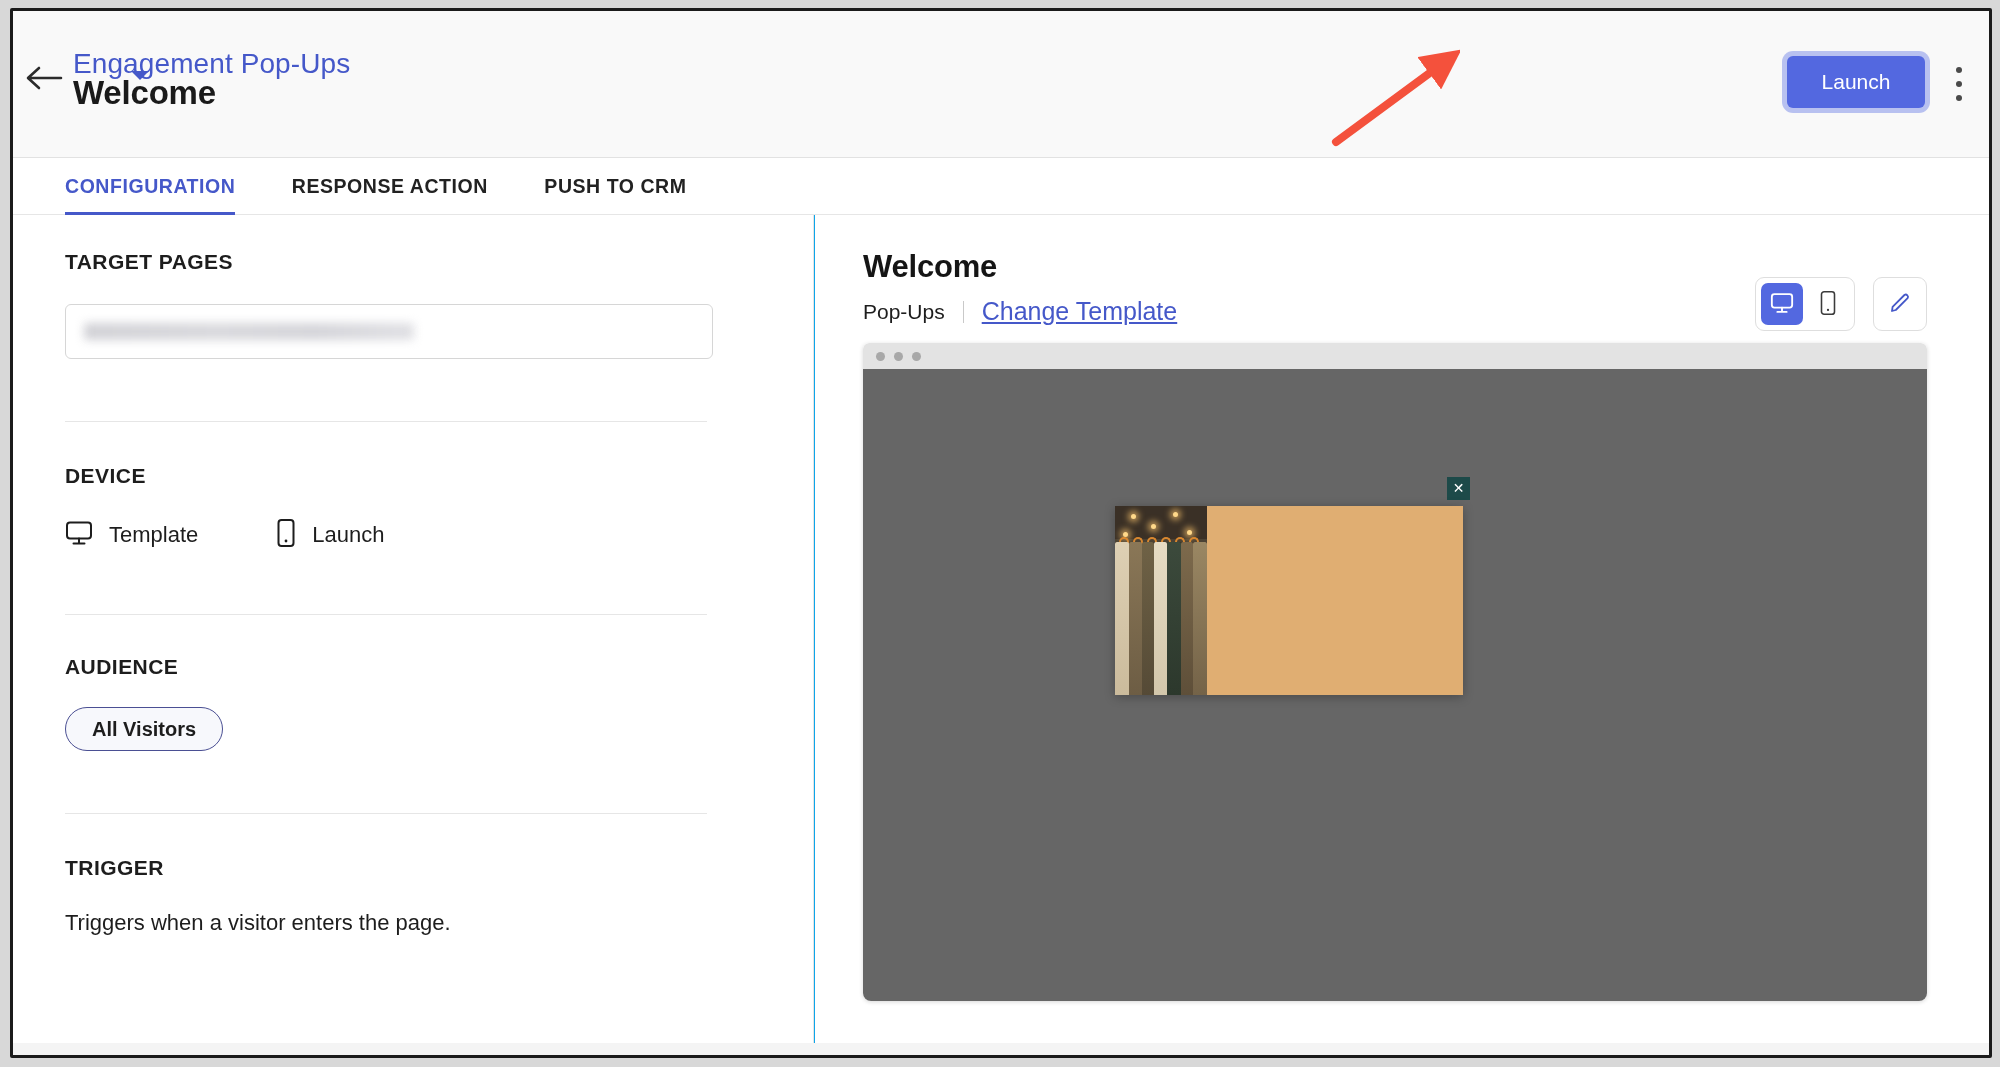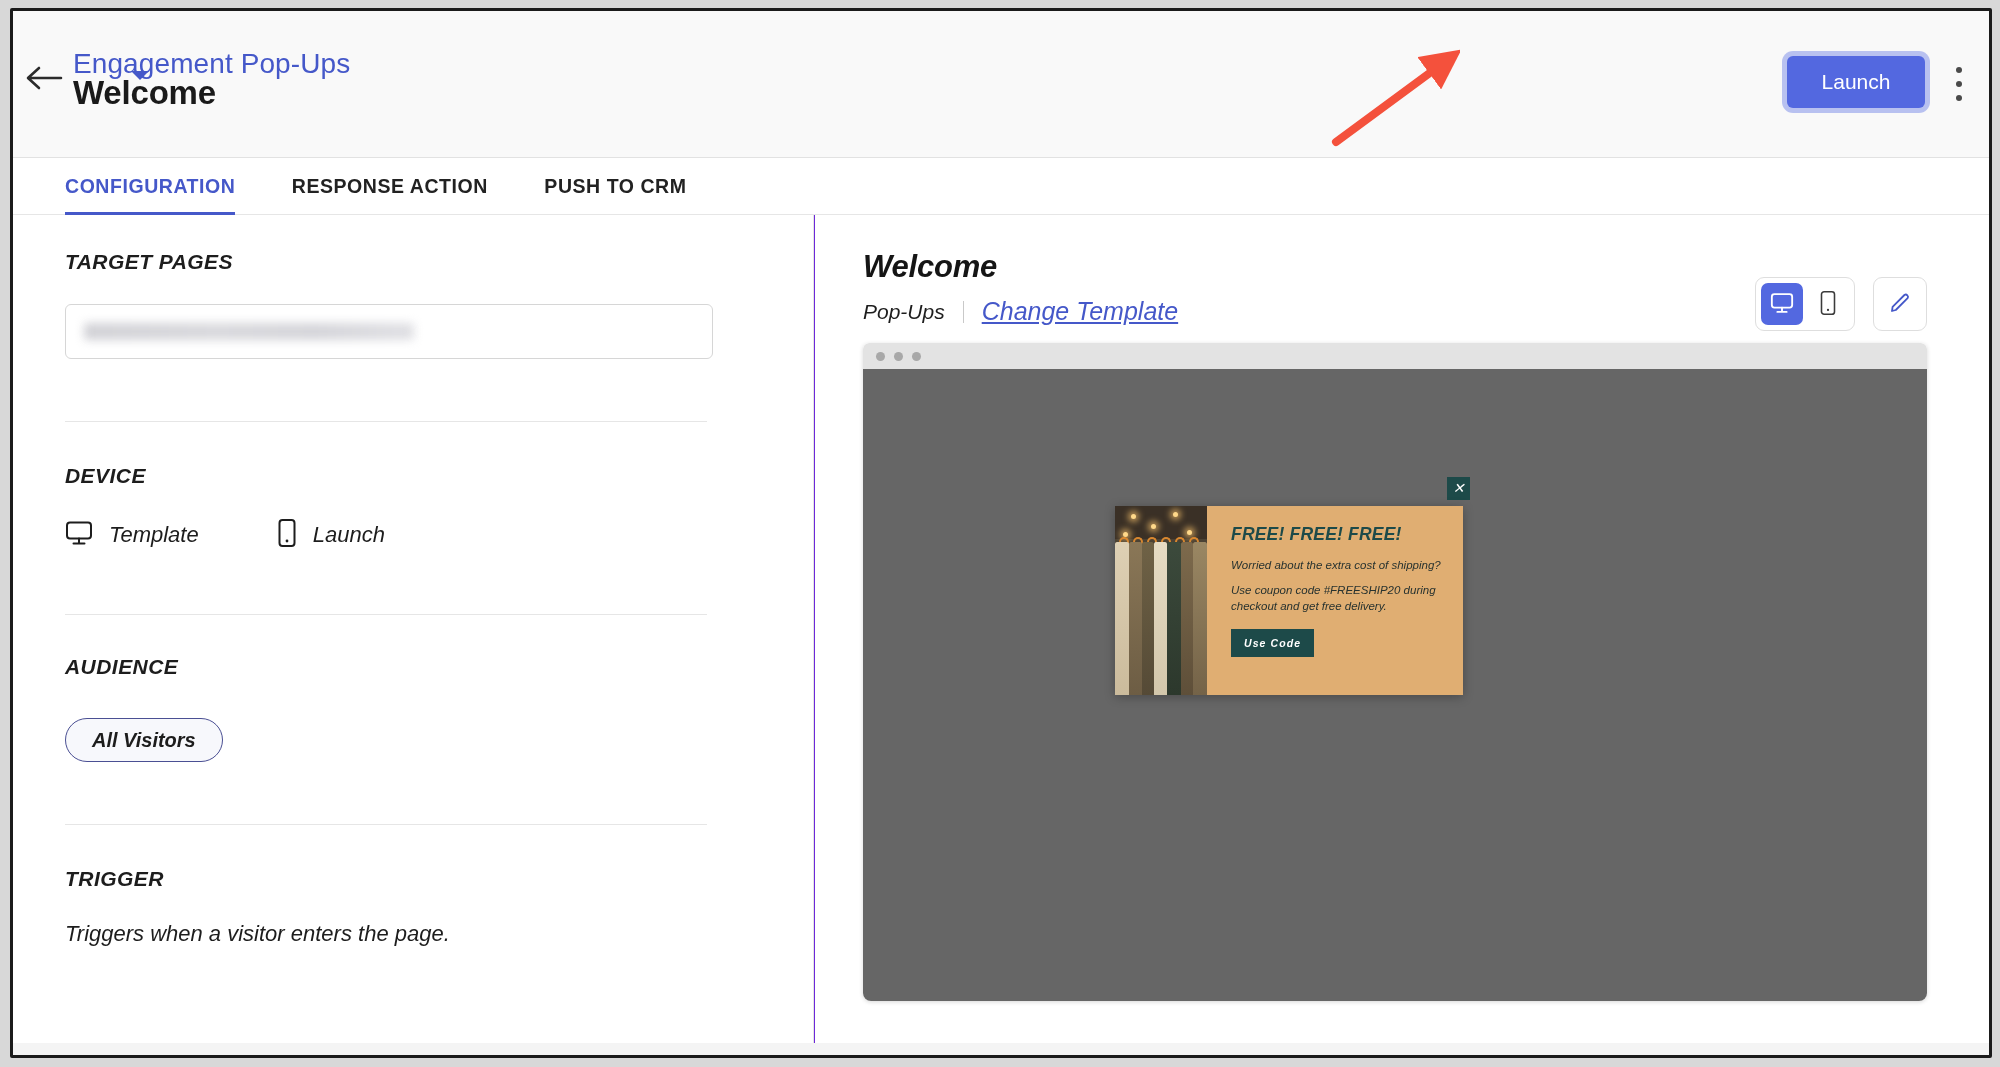--- a/index.html
+++ b/index.html
@@ -120,22 +120,21 @@
     border-left: 9px solid transparent;
     border-right: 9px solid transparent;
     border-top: 9px solid #4558c9;
     z-index: 5;
   }
 
   
   .body-split {
     position: relative;
     height: 840px;
-    background: #6d28d9;
-    font-style: italic;
+    background: #0ea5e9;
   }
   .left-panel {
     position: absolute;
     left: 0; top: 0;
     width: 801px; height: 840px;
     background: #ffffff;
     border-right: 1px solid #e3e3e3;
     padding: 0 52px;
     overflow: hidden;
   }
@@ -193,21 +192,21 @@
     margin-right: 78px;
   }
   .device-item .lbl {
     margin-left: 16px;
     font-size: 22px;
     color: #1d1d1d;
   }
 
   .sec-audience { padding-top: 40px; }
   .pill {
-    margin-top: 39px;
+    margin-top: 28px;
     display: inline-flex;
     align-items: center;
     justify-content: center;
     height: 44px;
     padding: 0 26px;
     border: 1.5px solid #4a4f93;
     border-radius: 24px;
     background: #f7f8fc;
     font-size: 20px;
     font-weight: 700;
@@ -552,26 +551,20 @@
                   <span class="hanger" style="left:74px;"></span>
                   <span class="garment" style="left:0px;  width:14px; background:linear-gradient(#ded0b4,#cbbb9c);"></span>
                   <span class="garment" style="left:14px; width:13px; background:linear-gradient(#8a7757,#6d5d44);"></span>
                   <span class="garment" style="left:27px; width:12px; background:linear-gradient(#6f6246,#554a36);"></span>
                   <span class="garment" style="left:39px; width:13px; background:linear-gradient(#e6dcc4,#d3c7ab);"></span>
                   <span class="garment" style="left:52px; width:14px; background:linear-gradient(#3c4a3c,#2c382c);"></span>
                   <span class="garment" style="left:66px; width:12px; background:linear-gradient(#7d6a4c,#5e4f39);"></span>
                   <span class="garment" style="left:78px; width:14px; background:linear-gradient(#9a8763,#746348);"></span>
                 </div>
               </div>
-              <div class="popup-content">
-                <div class="popup-head">FREE! FREE! FREE!</div>
-                <div class="popup-p">Worried about the extra cost of shipping?</div>
-                <div class="popup-p popup-p2">Use coupon code #FREESHIP20 during checkout and get free delivery.</div>
-                <div class="popup-cta">Use Code</div>
-              </div>
             </div>
           </div>
         </div>
       </div>
     </div>
 
     <div class="bottom-strip"></div>
   </div>
 
   <div class="annot-arrow">

